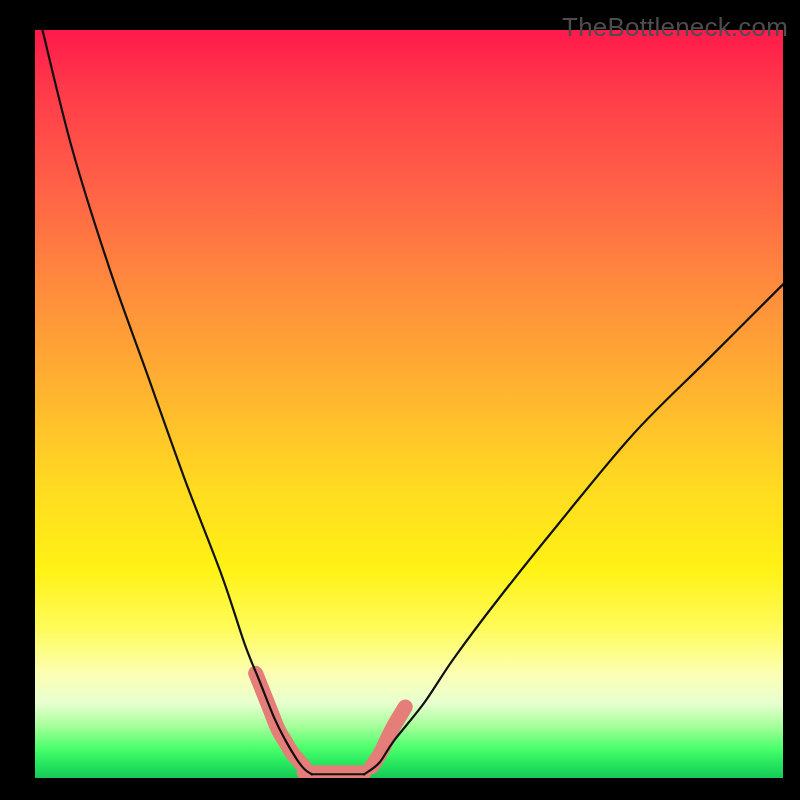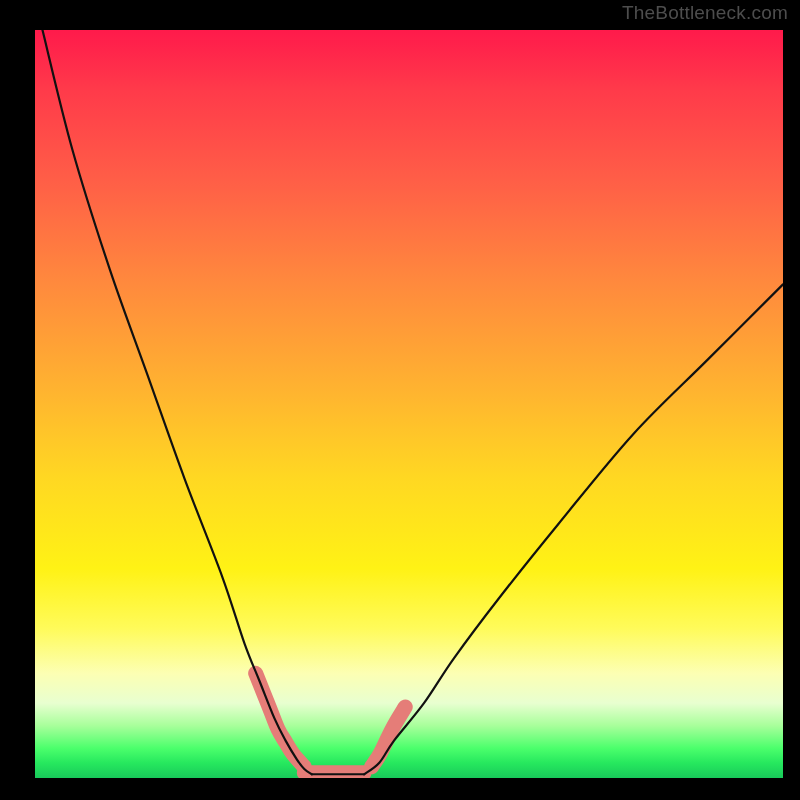--- a/index.html
+++ b/index.html
@@ -12,24 +12,24 @@
     font-family: "Helvetica Neue", Arial, sans-serif;
   }
   .stage {
     position: relative;
     width: 800px;
     height: 800px;
     background: #000;
   }
   .watermark {
     position: absolute;
-    top: 2px;
+    top: 12px;
     right: 12px;
     color: #4d4d4d;
-    font-size: 19px;
+    font-size: 26px;
     font-weight: 500;
     letter-spacing: 0.2px;
     z-index: 10;
   }
   .plot-area {
     position: absolute;
     left: 35px;
     top: 30px;
     width: 748px;
     height: 748px;

